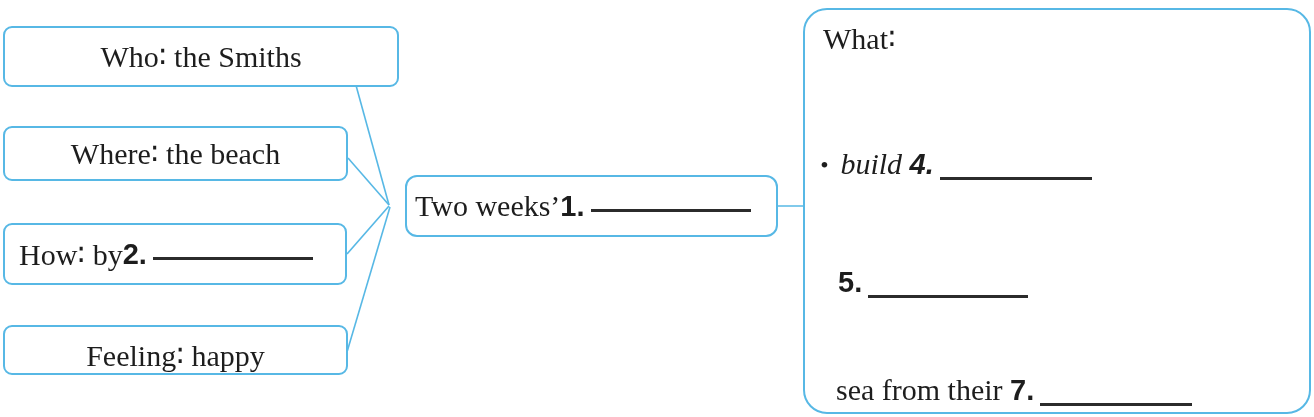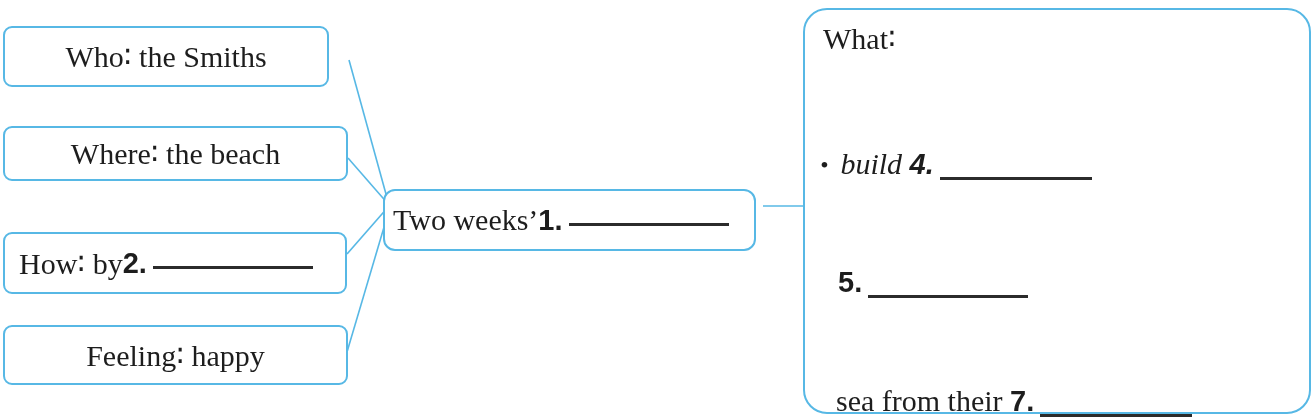--- a/index.html
+++ b/index.html
@@ -38,39 +38,39 @@
 <div class="canvas">
 
   <svg class="connectors" viewBox="0 0 1314 417">
     <line x1="349" y1="60" x2="389" y2="205"></line>
     <line x1="348" y1="158" x2="389" y2="205"></line>
     <line x1="347" y1="254" x2="389" y2="206"></line>
     <line x1="347" y1="352" x2="390" y2="207"></line>
     <line x1="763" y1="206" x2="804" y2="206"></line>
   </svg>
 
-  <div class="node centered" style="left:3px; top:26px; width:326px; height:61px;">
+  <div class="node centered" style="left:3px; top:26px; width:396px; height:61px;">
     <span>Who∶ the Smiths</span>
   </div>
 
   <div class="node centered" style="left:3px; top:126px; width:345px; height:55px;">
     <span>Where∶ the beach</span>
   </div>
 
-  <div class="node" style="left:3px; top:232px; width:344px; height:62px; padding-left:14px;">
+  <div class="node" style="left:3px; top:223px; width:344px; height:62px; padding-left:14px;">
     <span>How∶ by </span>
       <span class="num">2.</span>
       <span class="blank w160"></span>
   </div>
 
-  <div class="node centered" style="left:3px; top:325px; width:345px; height:60px;">
+  <div class="node centered" style="left:3px; top:325px; width:345px; height:50px;align-items:flex-end;">
     <span>Feeling∶ happy</span>
   </div>
 
-  <div class="node" style="left:383px; top:175px; width:373px; height:62px; padding-left:8px; border-radius:12px;margin-top:14px;">
+  <div class="node" style="left:405px; top:175px; width:373px; height:62px; padding-left:8px; border-radius:12px;">
     <span>Two weeks’ </span>
       <span class="num">1.</span>
       <span class="blank w160"></span>
   </div>
 
   <div class="node what-box" style="left:803px; top:8px; width:508px; height:406px;">
 
     <div class="row" style="left:18px; top:12px;">
       <span>What∶</span>
     </div>
@@ -79,18 +79,18 @@
     <div class="row" style="left:15px; top:137px;font-style:italic;">
       <span class="bullet">•</span><span>build </span><span class="num">4.</span><span class="blank"></span>
     </div>
 
 
     <div class="row" style="left:33px; top:255px;">
       <span class="num">5.</span><span class="blank w160"></span>
     </div>
 
 
-    <div class="row" style="left:31px; top:374px;">
+    <div class="row" style="left:31px; top:363px;">
       <span>sea from their </span><span class="num">7.</span><span class="blank"></span>
     </div>
 
   </div>
 </div>
 
 </body></html>

